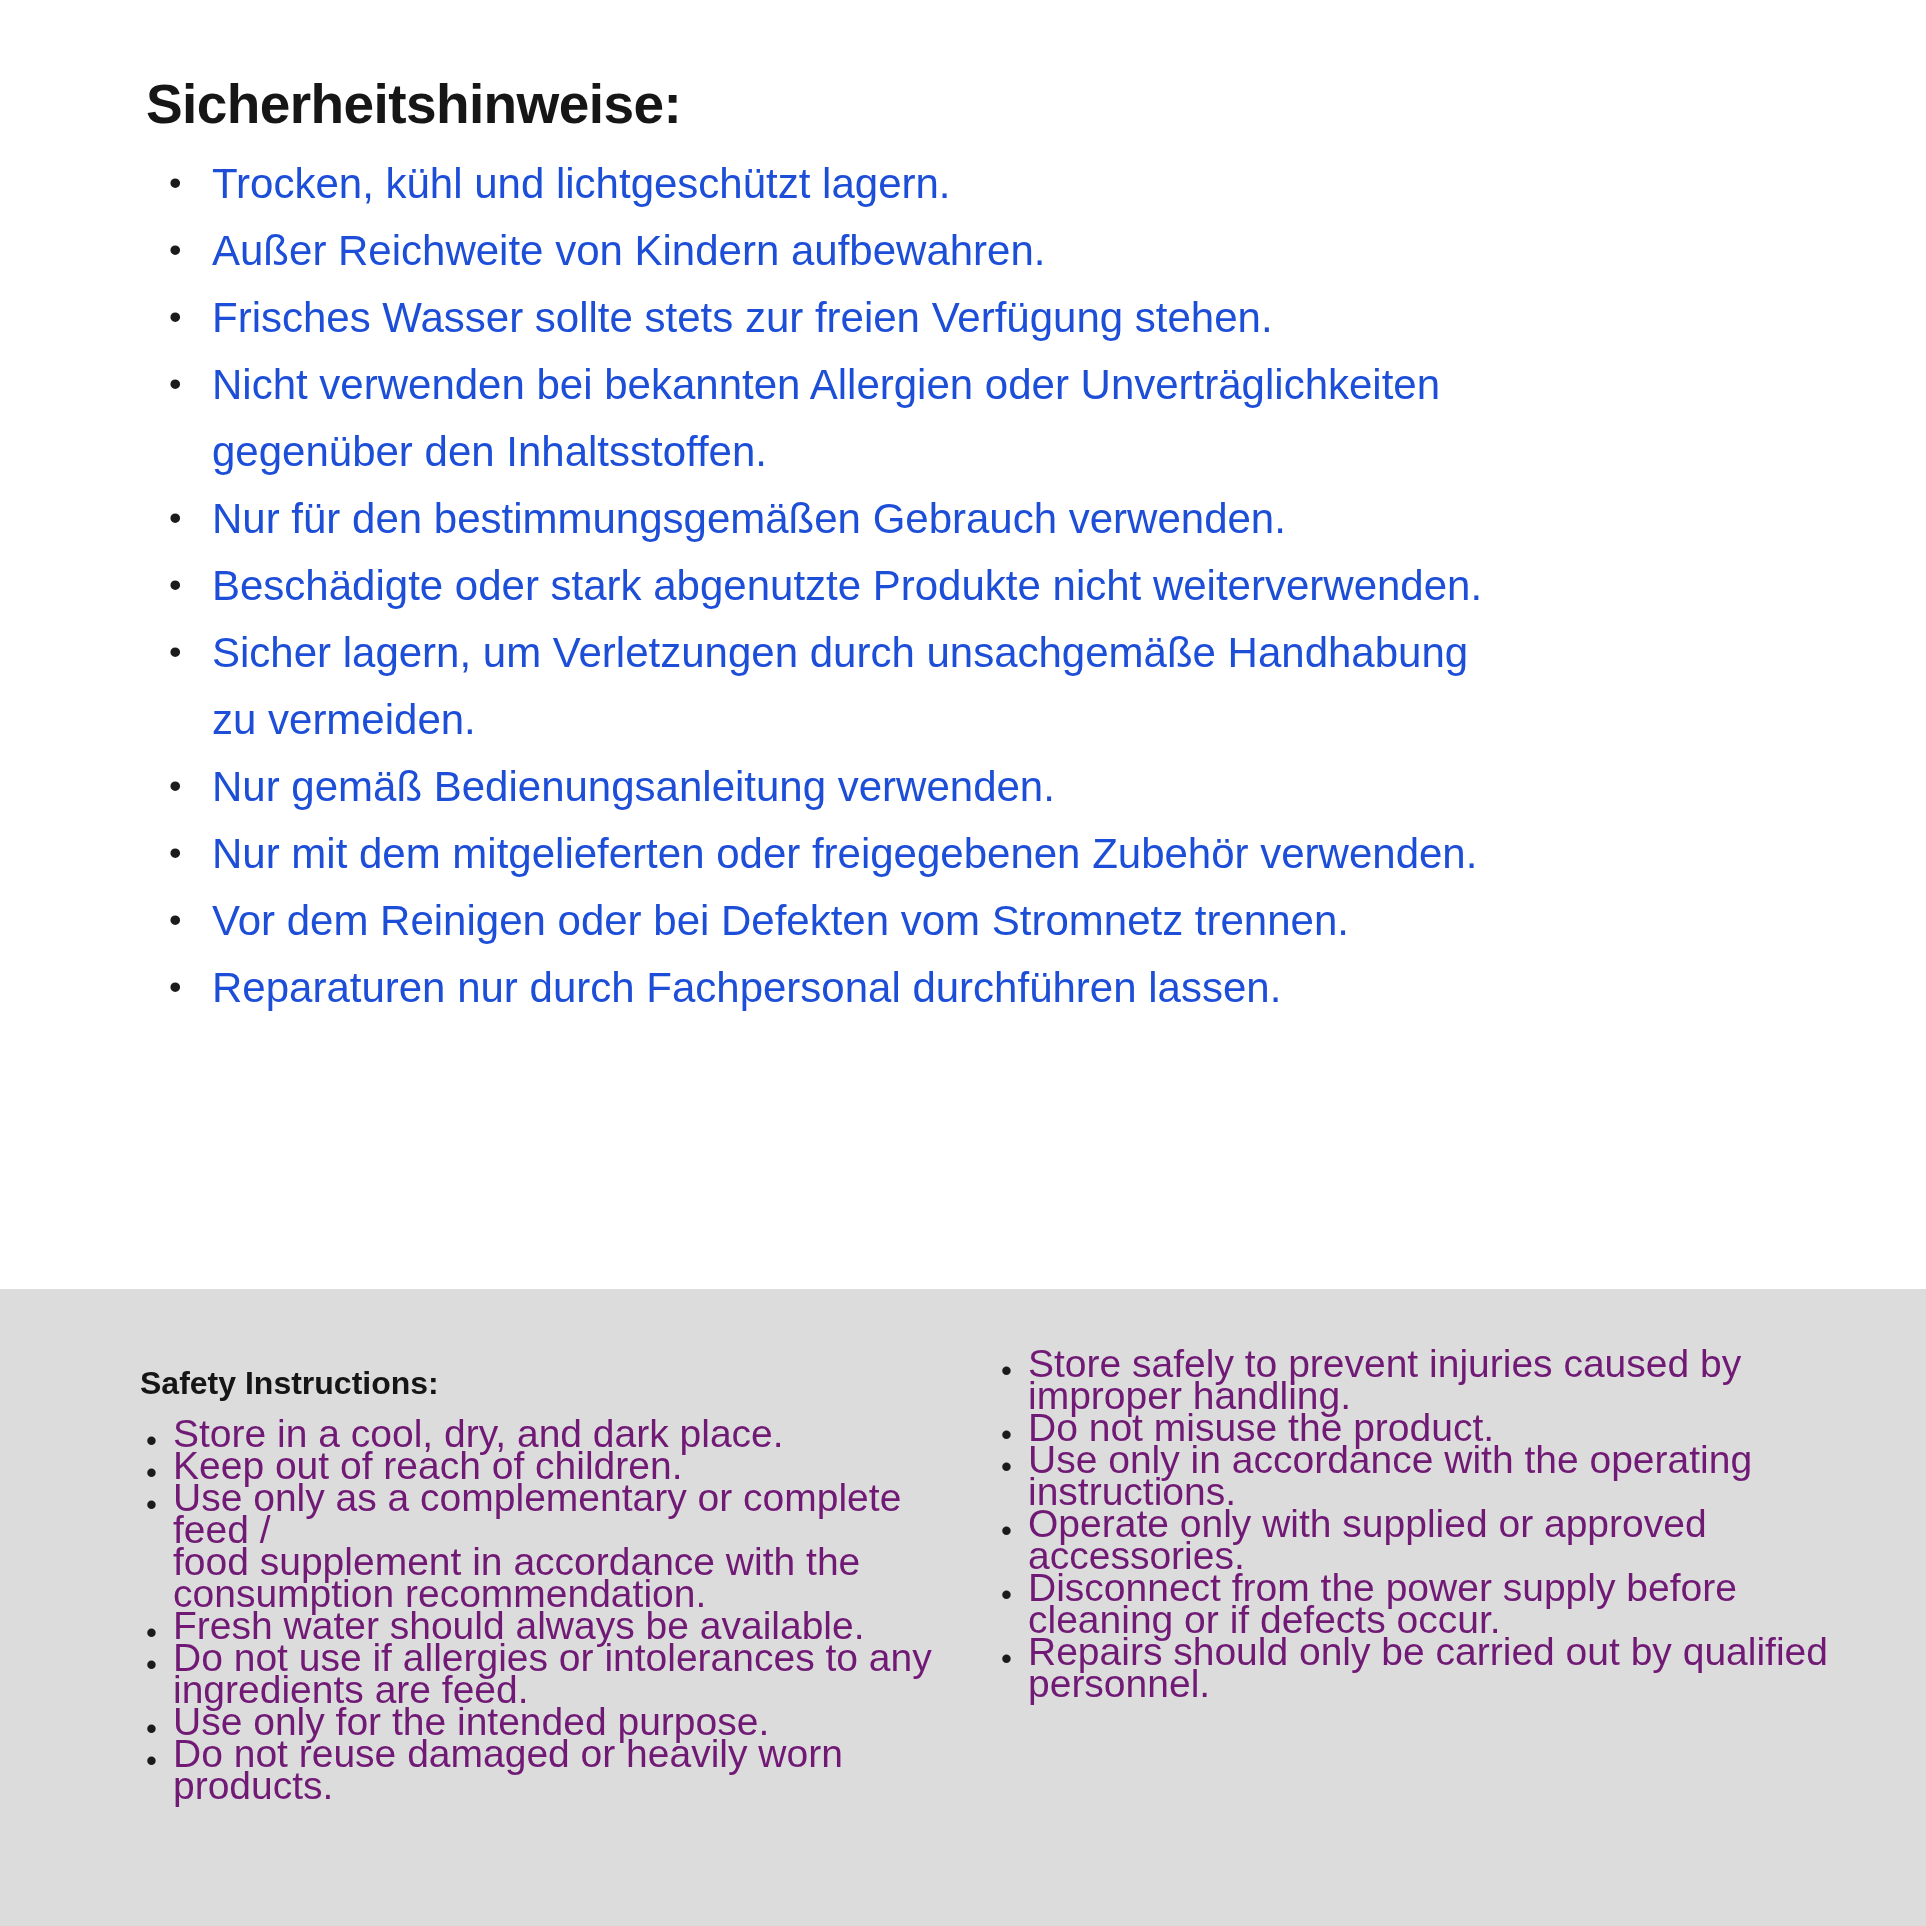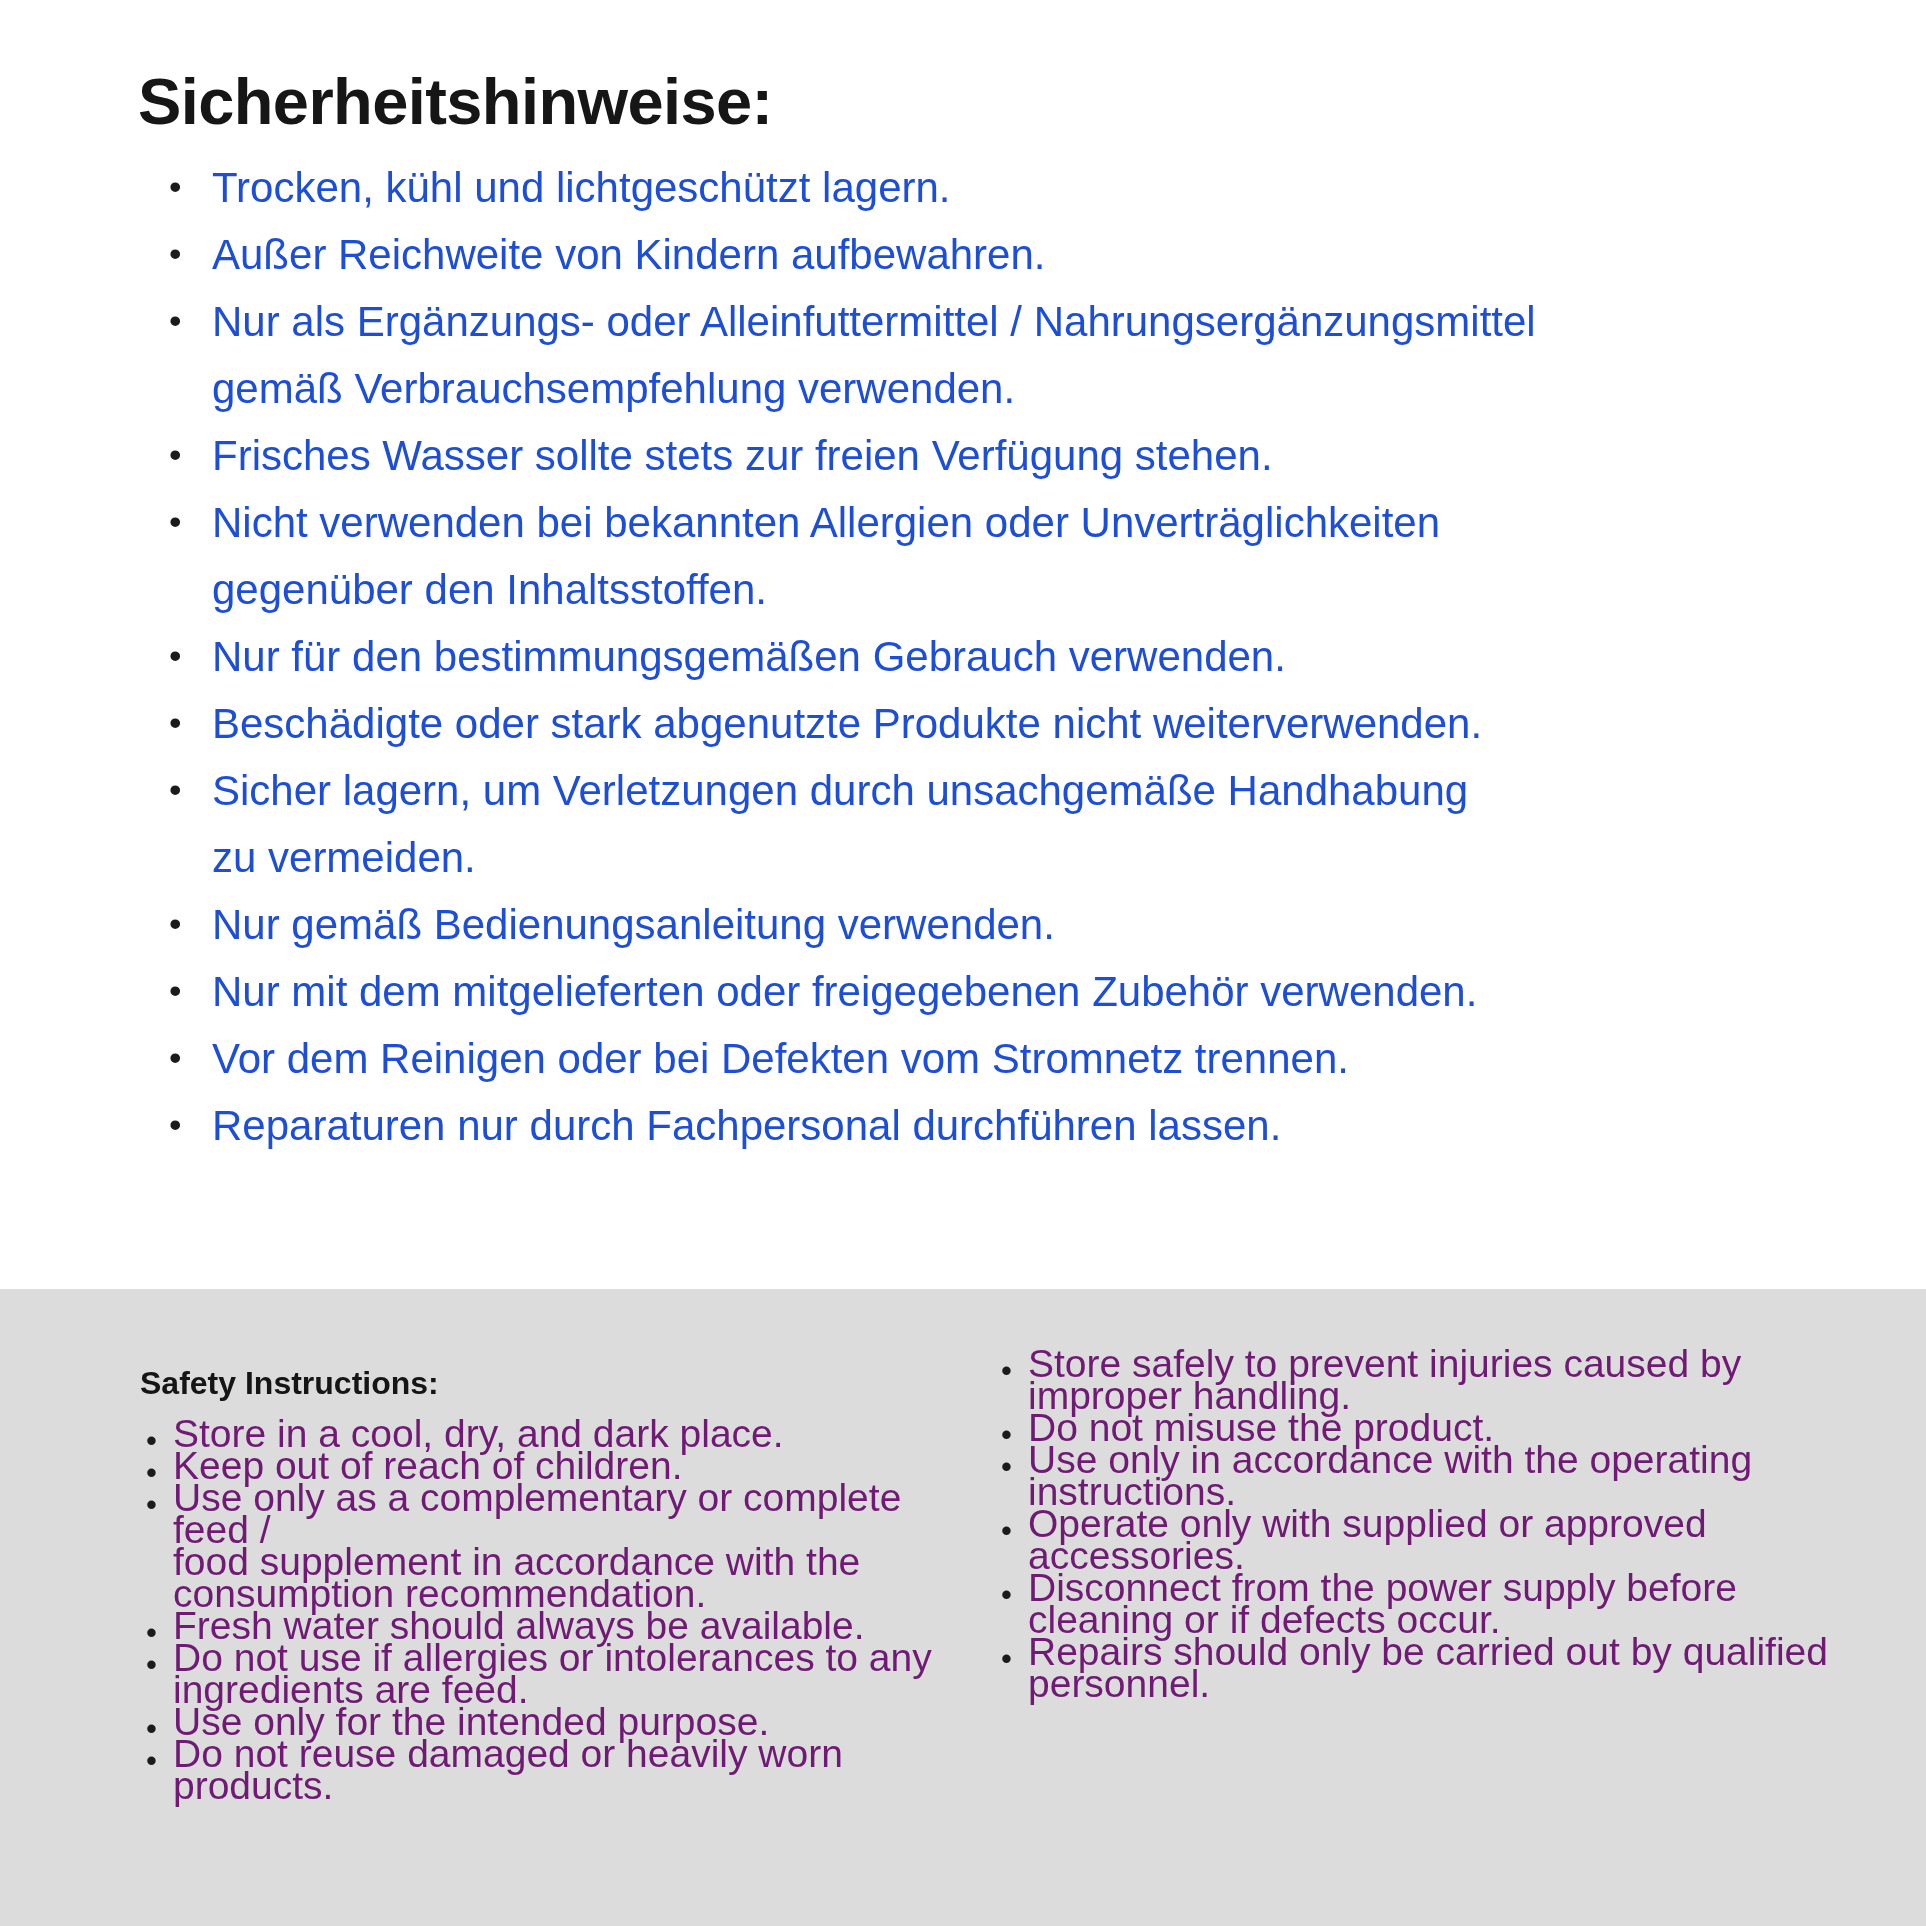--- a/index.html
+++ b/index.html
@@ -17,22 +17,22 @@
     overflow: hidden;
   }
 
   
   .section-german {
     height: 1289px;
     padding: 61px 39px 0 134px;
     background: #ffffff;
   }
   .heading-german {
-    margin: 4px;
-    font-size: 65px;
+    margin: 12px;
+    font-size: 55px;
     line-height: 1.15;
     font-weight: 700;
     letter-spacing: -0.6px;
     color: #161616;
   }
   .list-german {
     list-style: none;
     margin: 14px 0 0 0;
     padding: 0;
   }
@@ -97,22 +97,20 @@
 </head>
 <body>
 
 <div class="page">
 
   <section class="section-german">
     <h1 class="heading-german">Sicherheitshinweise:</h1>
     <ul class="list-german">
       <li>Trocken, kühl und lichtgeschützt lagern.</li>
       <li>Außer Reichweite von Kindern aufbewahren.</li>
-      <li>Nur als Ergänzungs- oder Alleinfuttermittel / Nahrungsergänzungsmittel
-gemäß Verbrauchsempfehlung verwenden.</li>
       <li>Frisches Wasser sollte stets zur freien Verfügung stehen.</li>
       <li>Nicht verwenden bei bekannten Allergien oder Unverträglichkeiten
 gegenüber den Inhaltsstoffen.</li>
       <li>Nur für den bestimmungsgemäßen Gebrauch verwenden.</li>
       <li>Beschädigte oder stark abgenutzte Produkte nicht weiterverwenden.</li>
       <li>Sicher lagern, um Verletzungen durch unsachgemäße Handhabung
 zu vermeiden.</li>
       <li>Nur gemäß Bedienungsanleitung verwenden.</li>
       <li>Nur mit dem mitgelieferten oder freigegebenen Zubehör verwenden.</li>
       <li>Vor dem Reinigen oder bei Defekten vom Stromnetz trennen.</li>

